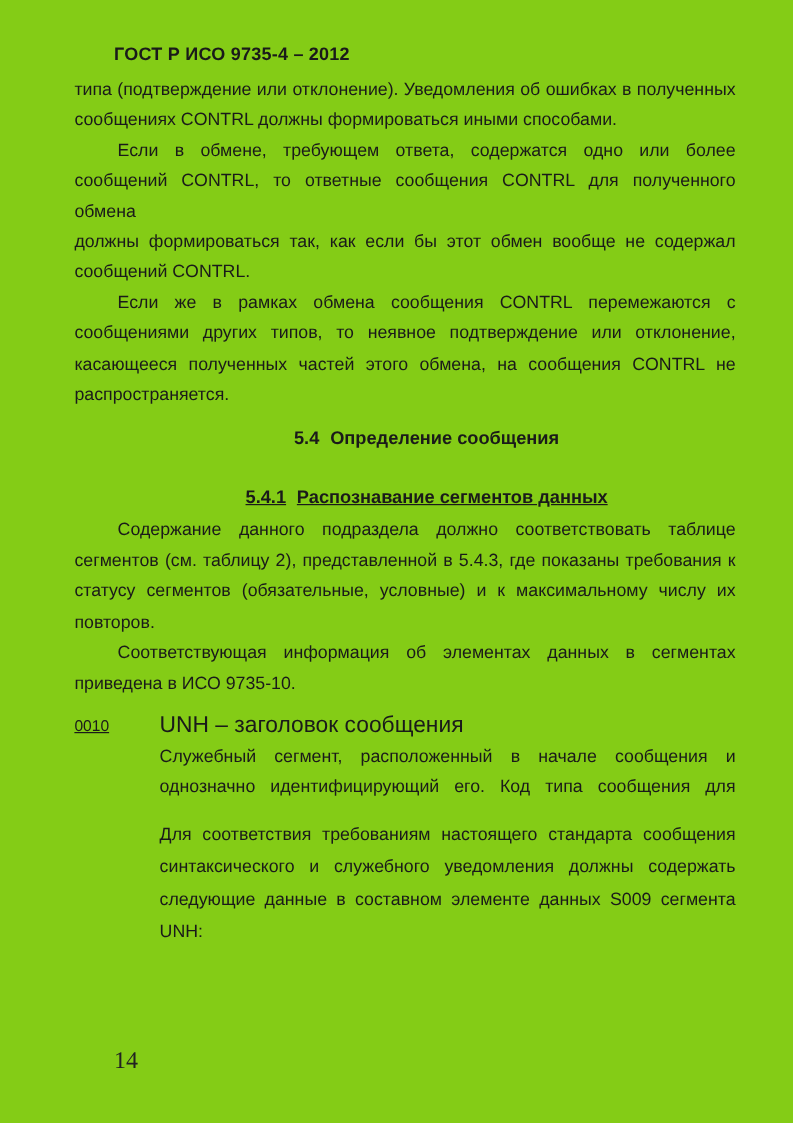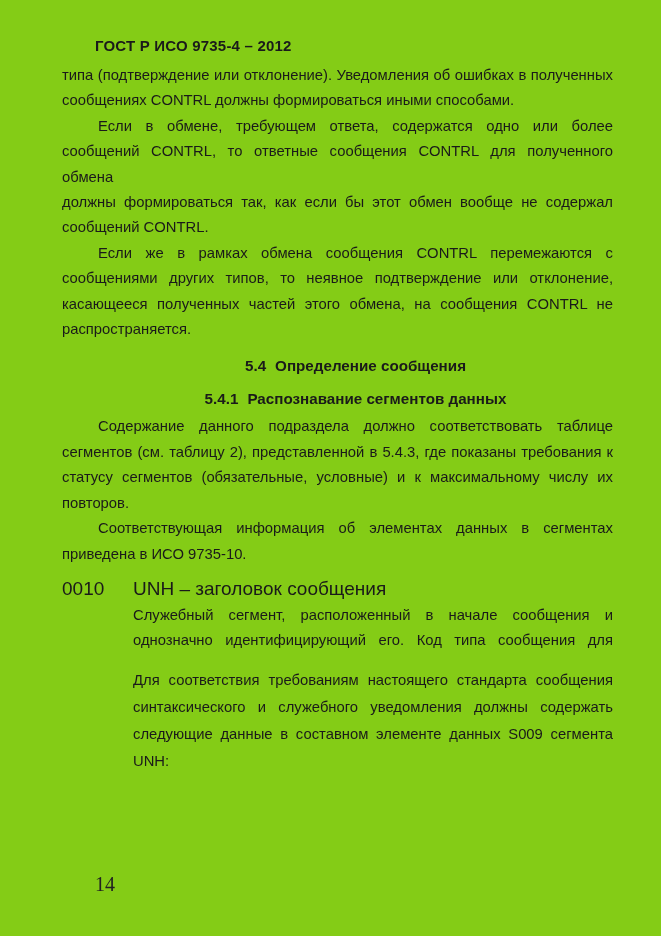--- a/index.html
+++ b/index.html
@@ -47,37 +47,39 @@
     text-indent: 36px;
   }
   .heading {
     font-size: 15.2px;
     font-weight: bold;
     line-height: 22px;
     margin: 13px 0 0 36px;
     text-align: center;
   }
   .heading.sub {
-    margin-top: 11px;
+    margin-top: 27px;
+    text-decoration: underline;
   }
   .heading .h-num {
     margin-right: 9px;
   }
   .par.after-heading {
     margin-top: 4px;
   }
   .segment-item {
     display: flex;
     margin-top: 9px;
   }
   .seg-num {
     flex: none;
     width: 71px;
-    font-size: 19px;
+    font-size: 13px;
     line-height: 25px;
+    text-decoration: underline;
   }
   .seg-body {
     flex: 1;
     min-width: 0;
   }
   .seg-title {
     font-size: 19px;
     font-weight: normal;
     line-height: 25px;
   }

